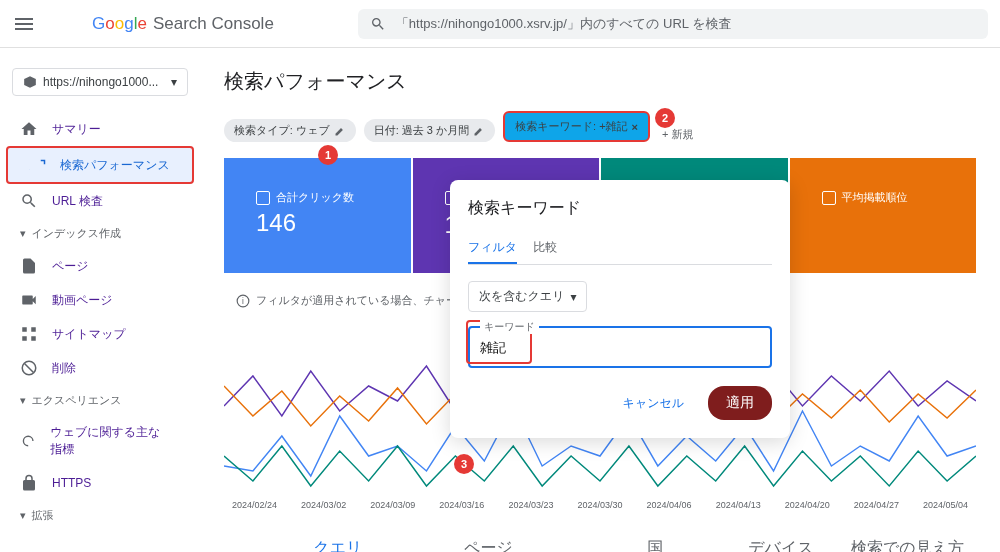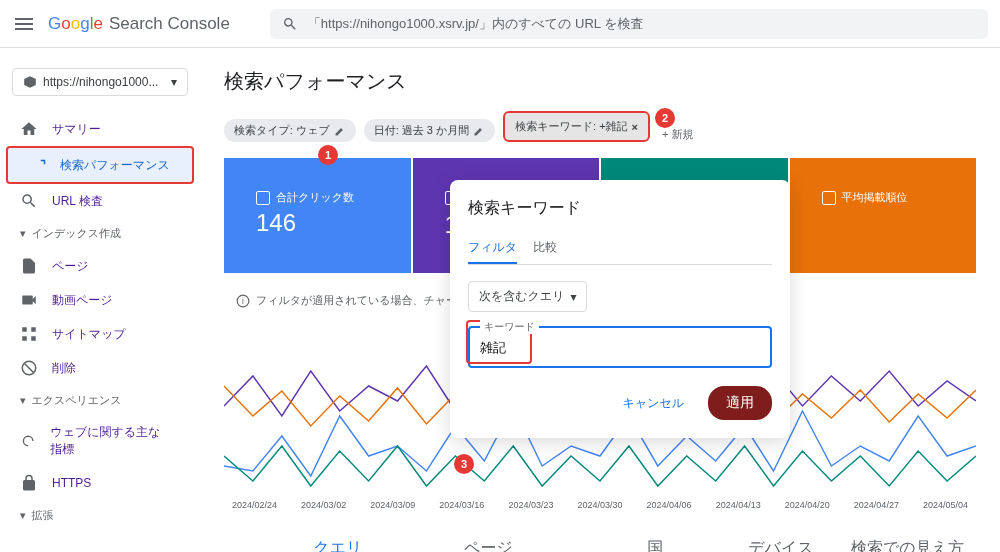--- a/index.html
+++ b/index.html
@@ -1,34 +1,34 @@
 <!DOCTYPE html>
 <html><head>
 <meta charset="utf-8">
 <style>
 * { margin: 0; padding: 0; box-sizing: border-box; font-family: Arial, sans-serif; }
 body { background: #fff; width: 1000px; height: 552px; overflow: hidden; position: relative; }
-.header { display: flex; align-items: center; height: 48px; padding: 12px 12px; border-bottom: 1px solid #e0e0e0; }
+.header { display: flex; align-items: center; height: 48px; padding: 12px 12px; border-bottom: 1px solid #e0e0e0; gap: 44px; }
 .menu-icon { width: 24px; height: 24px; cursor: pointer; margin-right: 12px; color: #5f6368; }
 .logo { display: flex; align-items: center; font-size: 17px; color: #5f6368; }
 .logo-g { font-weight: 500; margin-right: 2px; }
 .logo-text { color: #5f6368; }
 .search-bar { flex: 1; margin-left: 40px; display: flex; align-items: center; background: #f1f3f4; border-radius: 6px; padding: 6px 12px; color: #5f6368; font-size: 13px; }
 .sidebar { position: absolute; left: 0; top: 56px; width: 200px; height: 504px; padding-top: 12px; overflow-y: auto; }
 .property-selector { margin: 0 12px 16px; padding: 6px 10px; border: 1px solid #dadce0; border-radius: 4px; font-size: 12px; color: #3c4043; display: flex; align-items: center; justify-content: space-between; }
 .nav-item { display: flex; align-items: center; padding: 8px 20px; font-size: 12px; color: #4c1d95; cursor: pointer; border-radius: 0 20px 20px 0; margin-right: 8px; }
 .nav-item.active { background: #e8f0fe; color: #1967d2; border: 2px solid #e53935; border-radius: 4px; margin: 0 6px; }
 .nav-item .icon { width: 18px; height: 18px; margin-right: 14px; }
 .nav-section { padding: 8px 20px; font-size: 11px; color: #5f6368; display: flex; align-items: center; }
 .main { position: absolute; left: 200px; top: 48px; right: 0; height: 504px; padding: 20px 24px; overflow: hidden; }
 .page-title { font-size: 20px; color: #202124; margin-bottom: 16px; }
 .filters { display: flex; align-items: flex-end; gap: 8px; margin-bottom: 16px; }
 .chip { background: #e8eaed; padding: 4px 10px; border-radius: 14px; font-size: 11px; color: #3c4043; display: flex; align-items: center; gap: 4px; }
 .chip.highlighted-box { border: 2px solid #e53935; border-radius: 6px; padding: 6px 10px; }
-.chip.active { background: #e5e5e5; }
+.chip.active { background: #0ea5e9; }
 .chip-close { font-weight: bold; cursor: pointer; }
 .add-new { font-size: 11px; color: #5f6368; cursor: pointer; margin-left: 4px; }
 .metrics { display: flex; gap: 2px; margin-bottom: 12px; }
 .metric { flex: 1; padding: 32px; color: #fff; position: relative; }
 .metric.clicks { background: #4285f4; }
 .metric.impressions { background: #5e35b1; }
 .metric.ctr { background: #00897b; }
 .metric.position { background: #e8710a; }
 .metric-label { font-size: 11px; display: flex; align-items: center; gap: 6px; }
 .metric-value { font-size: 24px; font-weight: 400; margin-top: 4px; }

